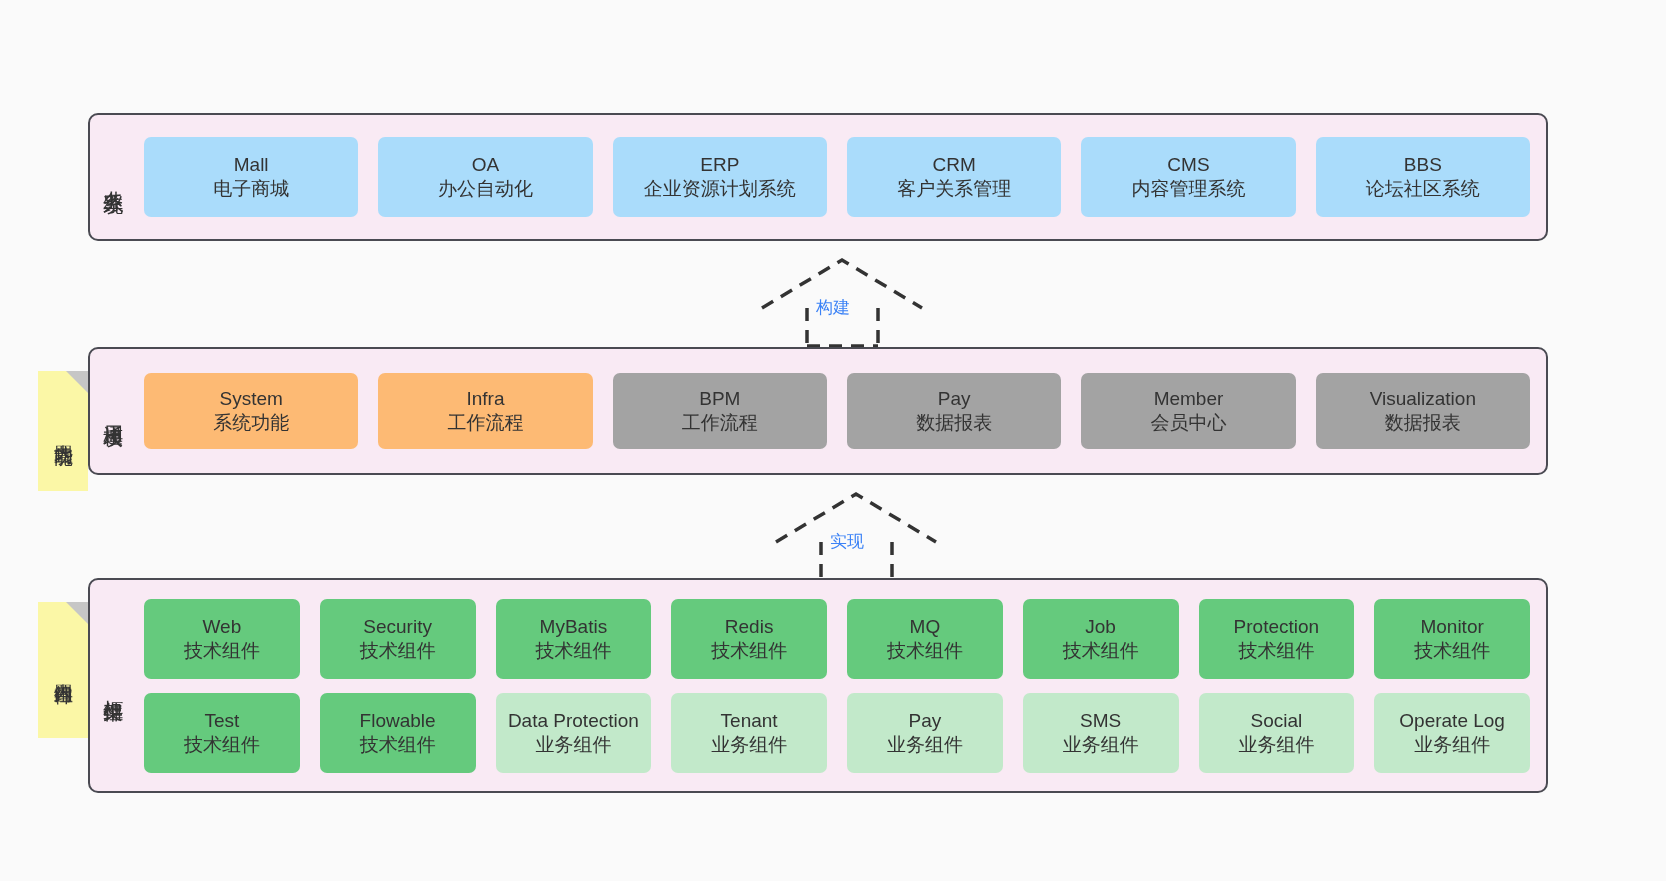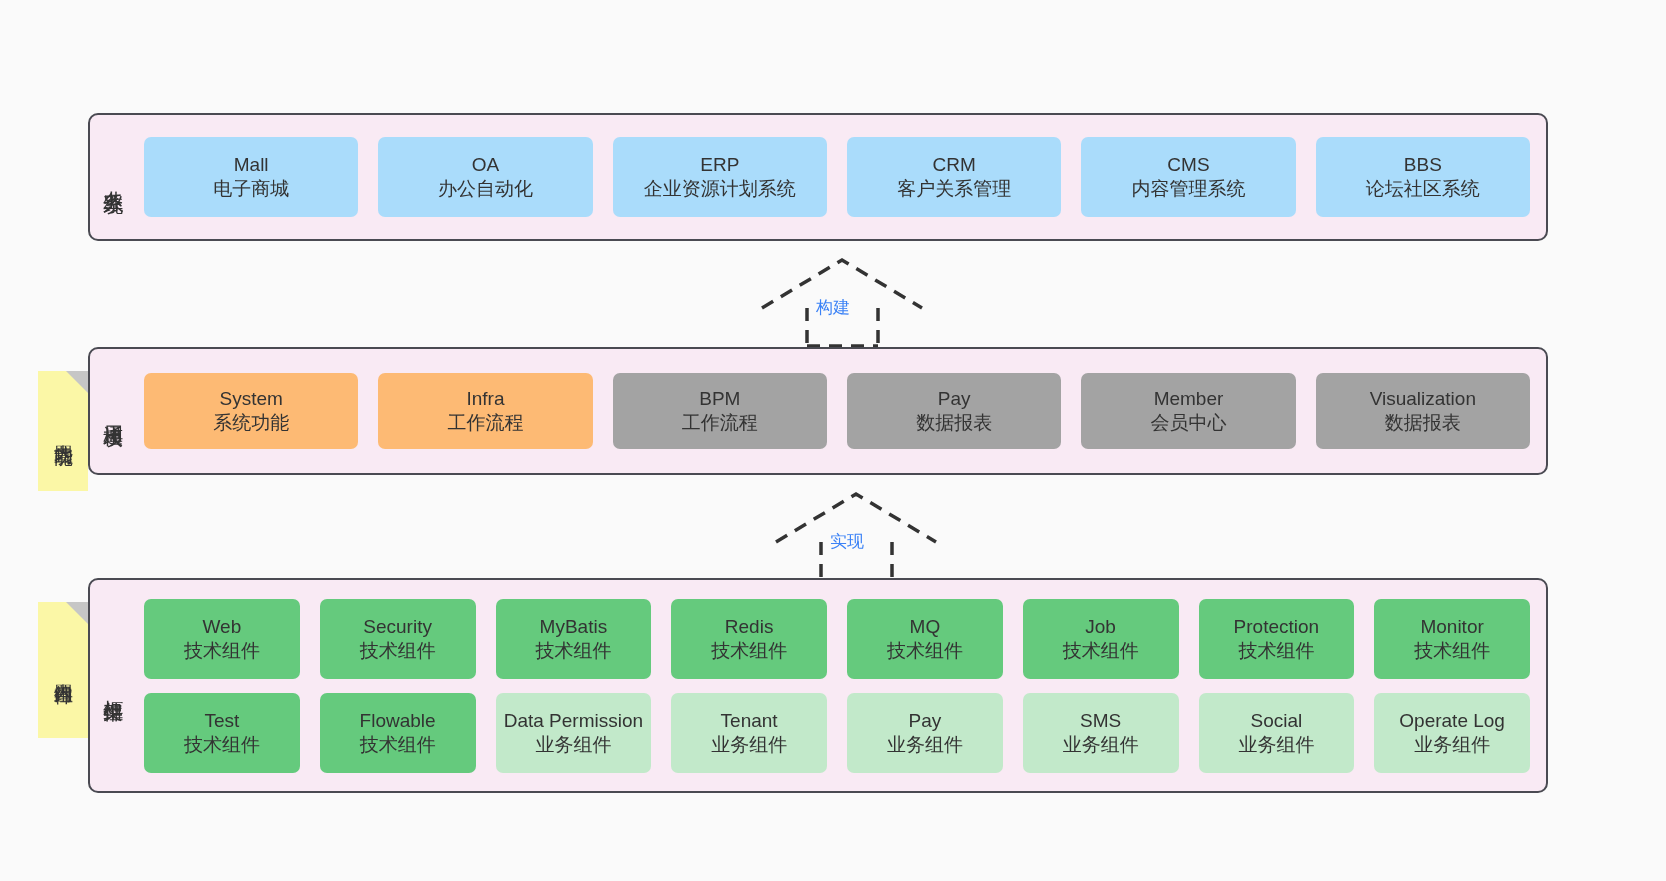--- a/index.html
+++ b/index.html
@@ -289,21 +289,21 @@
       <div class="row">
         <div class="node green">
           <span class="en">Test</span>
           <span class="cn">技术组件</span>
         </div>
         <div class="node green">
           <span class="en">Flowable</span>
           <span class="cn">技术组件</span>
         </div>
         <div class="node lightgreen">
-          <span class="en">Data Permission</span>
+          <span class="en">Data Protection</span>
           <span class="cn">业务组件</span>
         </div>
         <div class="node lightgreen">
           <span class="en">Tenant</span>
           <span class="cn">业务组件</span>
         </div>
         <div class="node lightgreen">
           <span class="en">Pay</span>
           <span class="cn">业务组件</span>
         </div>

